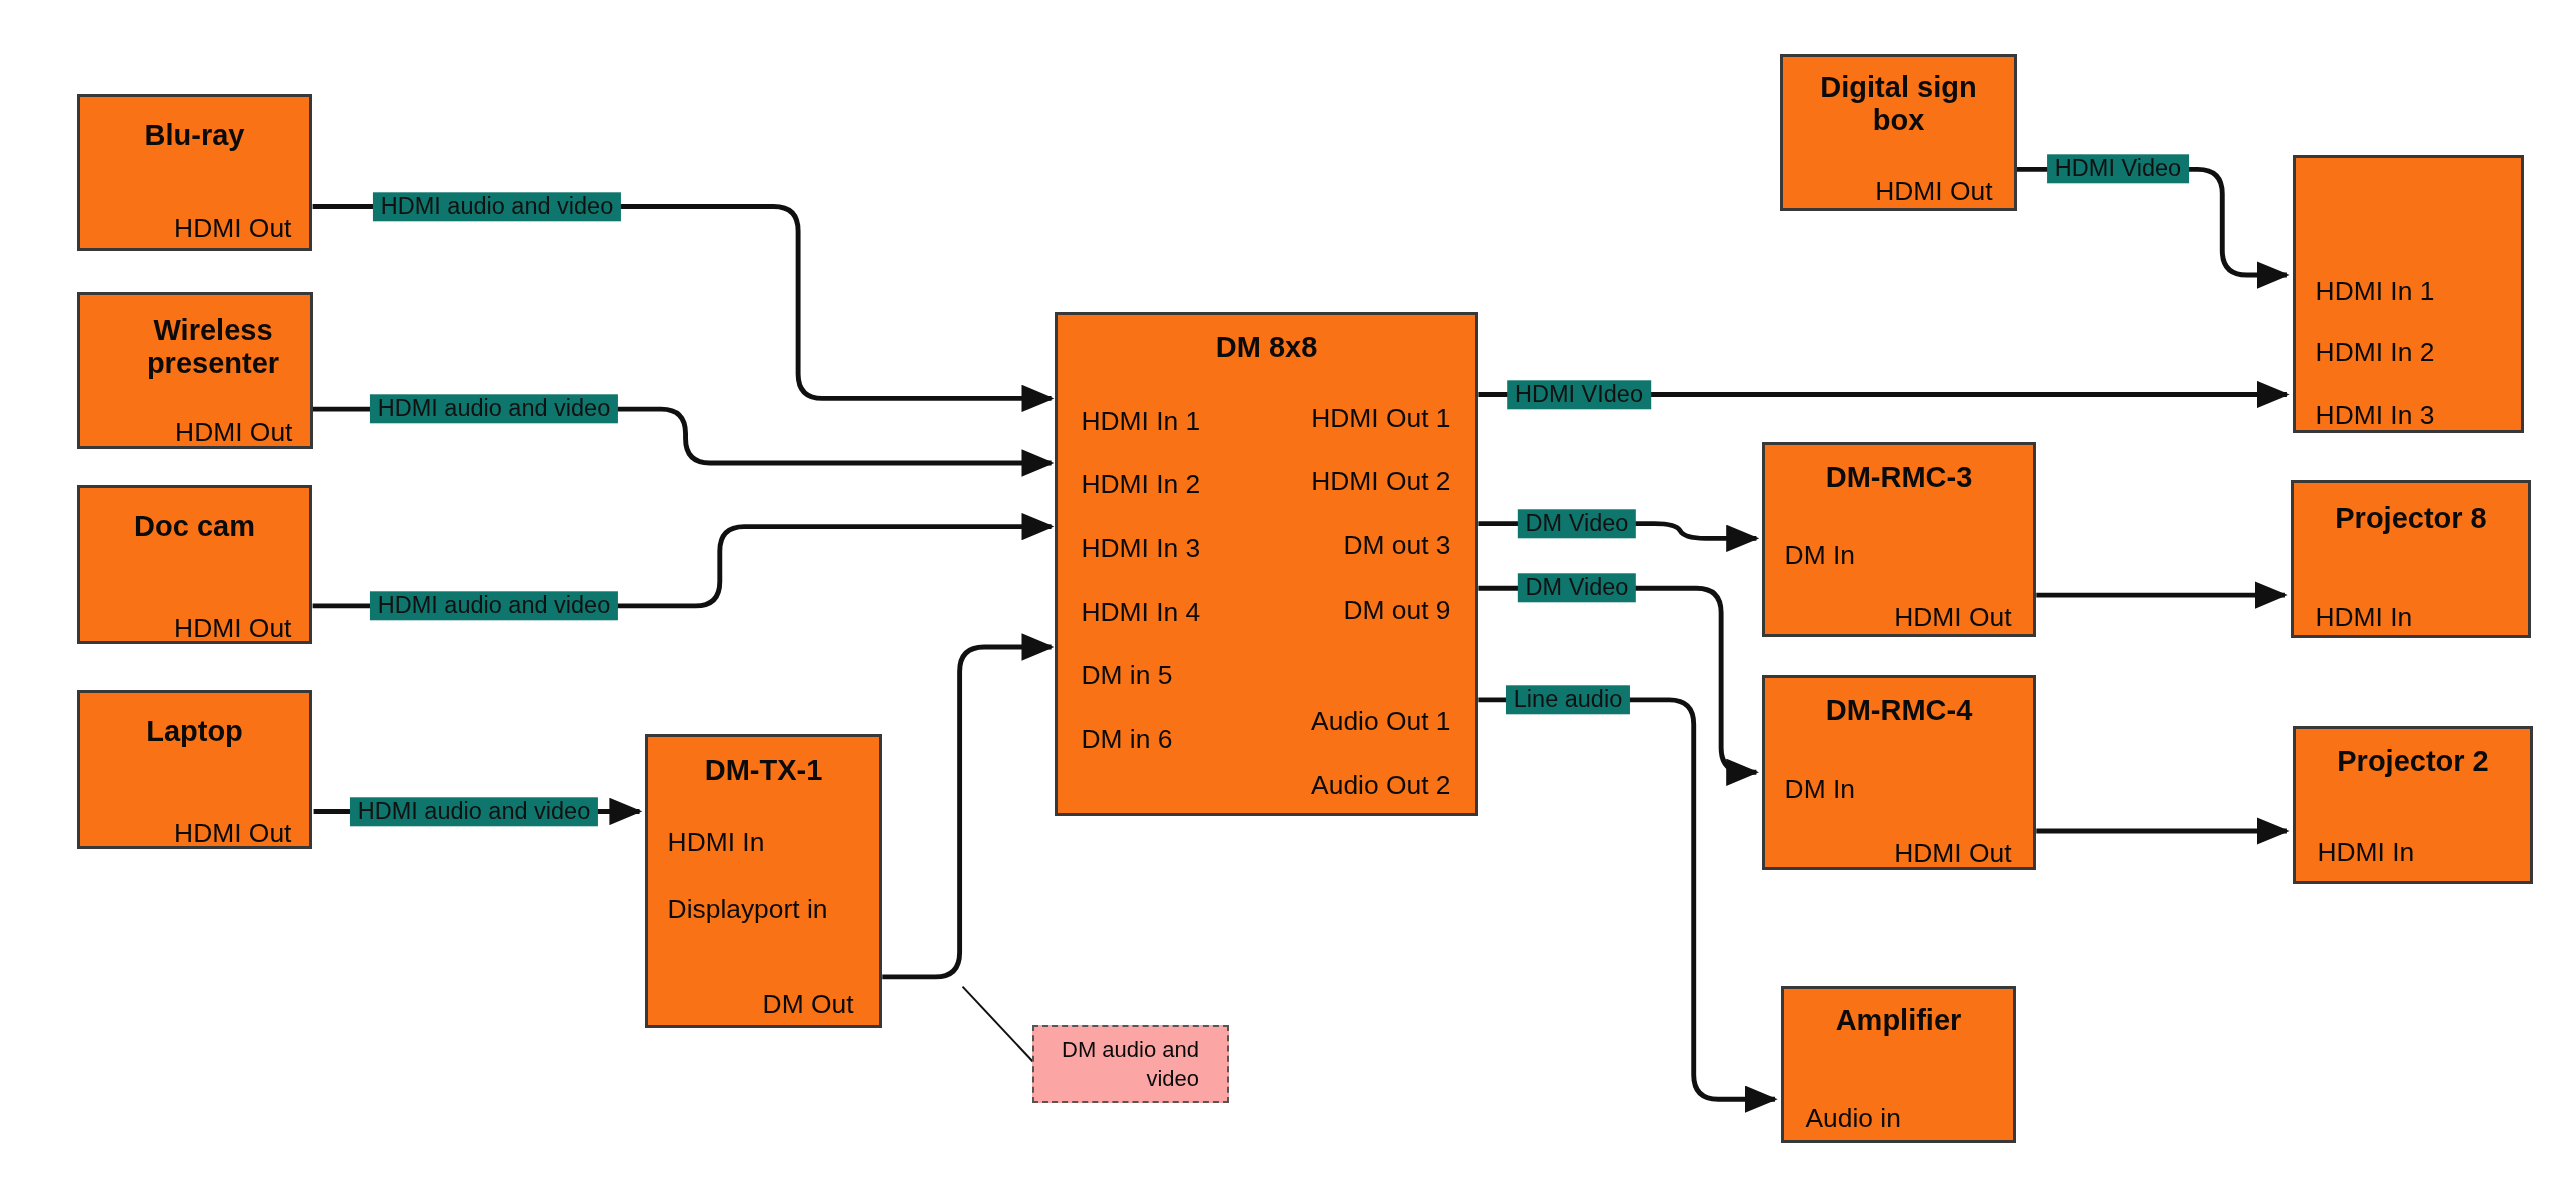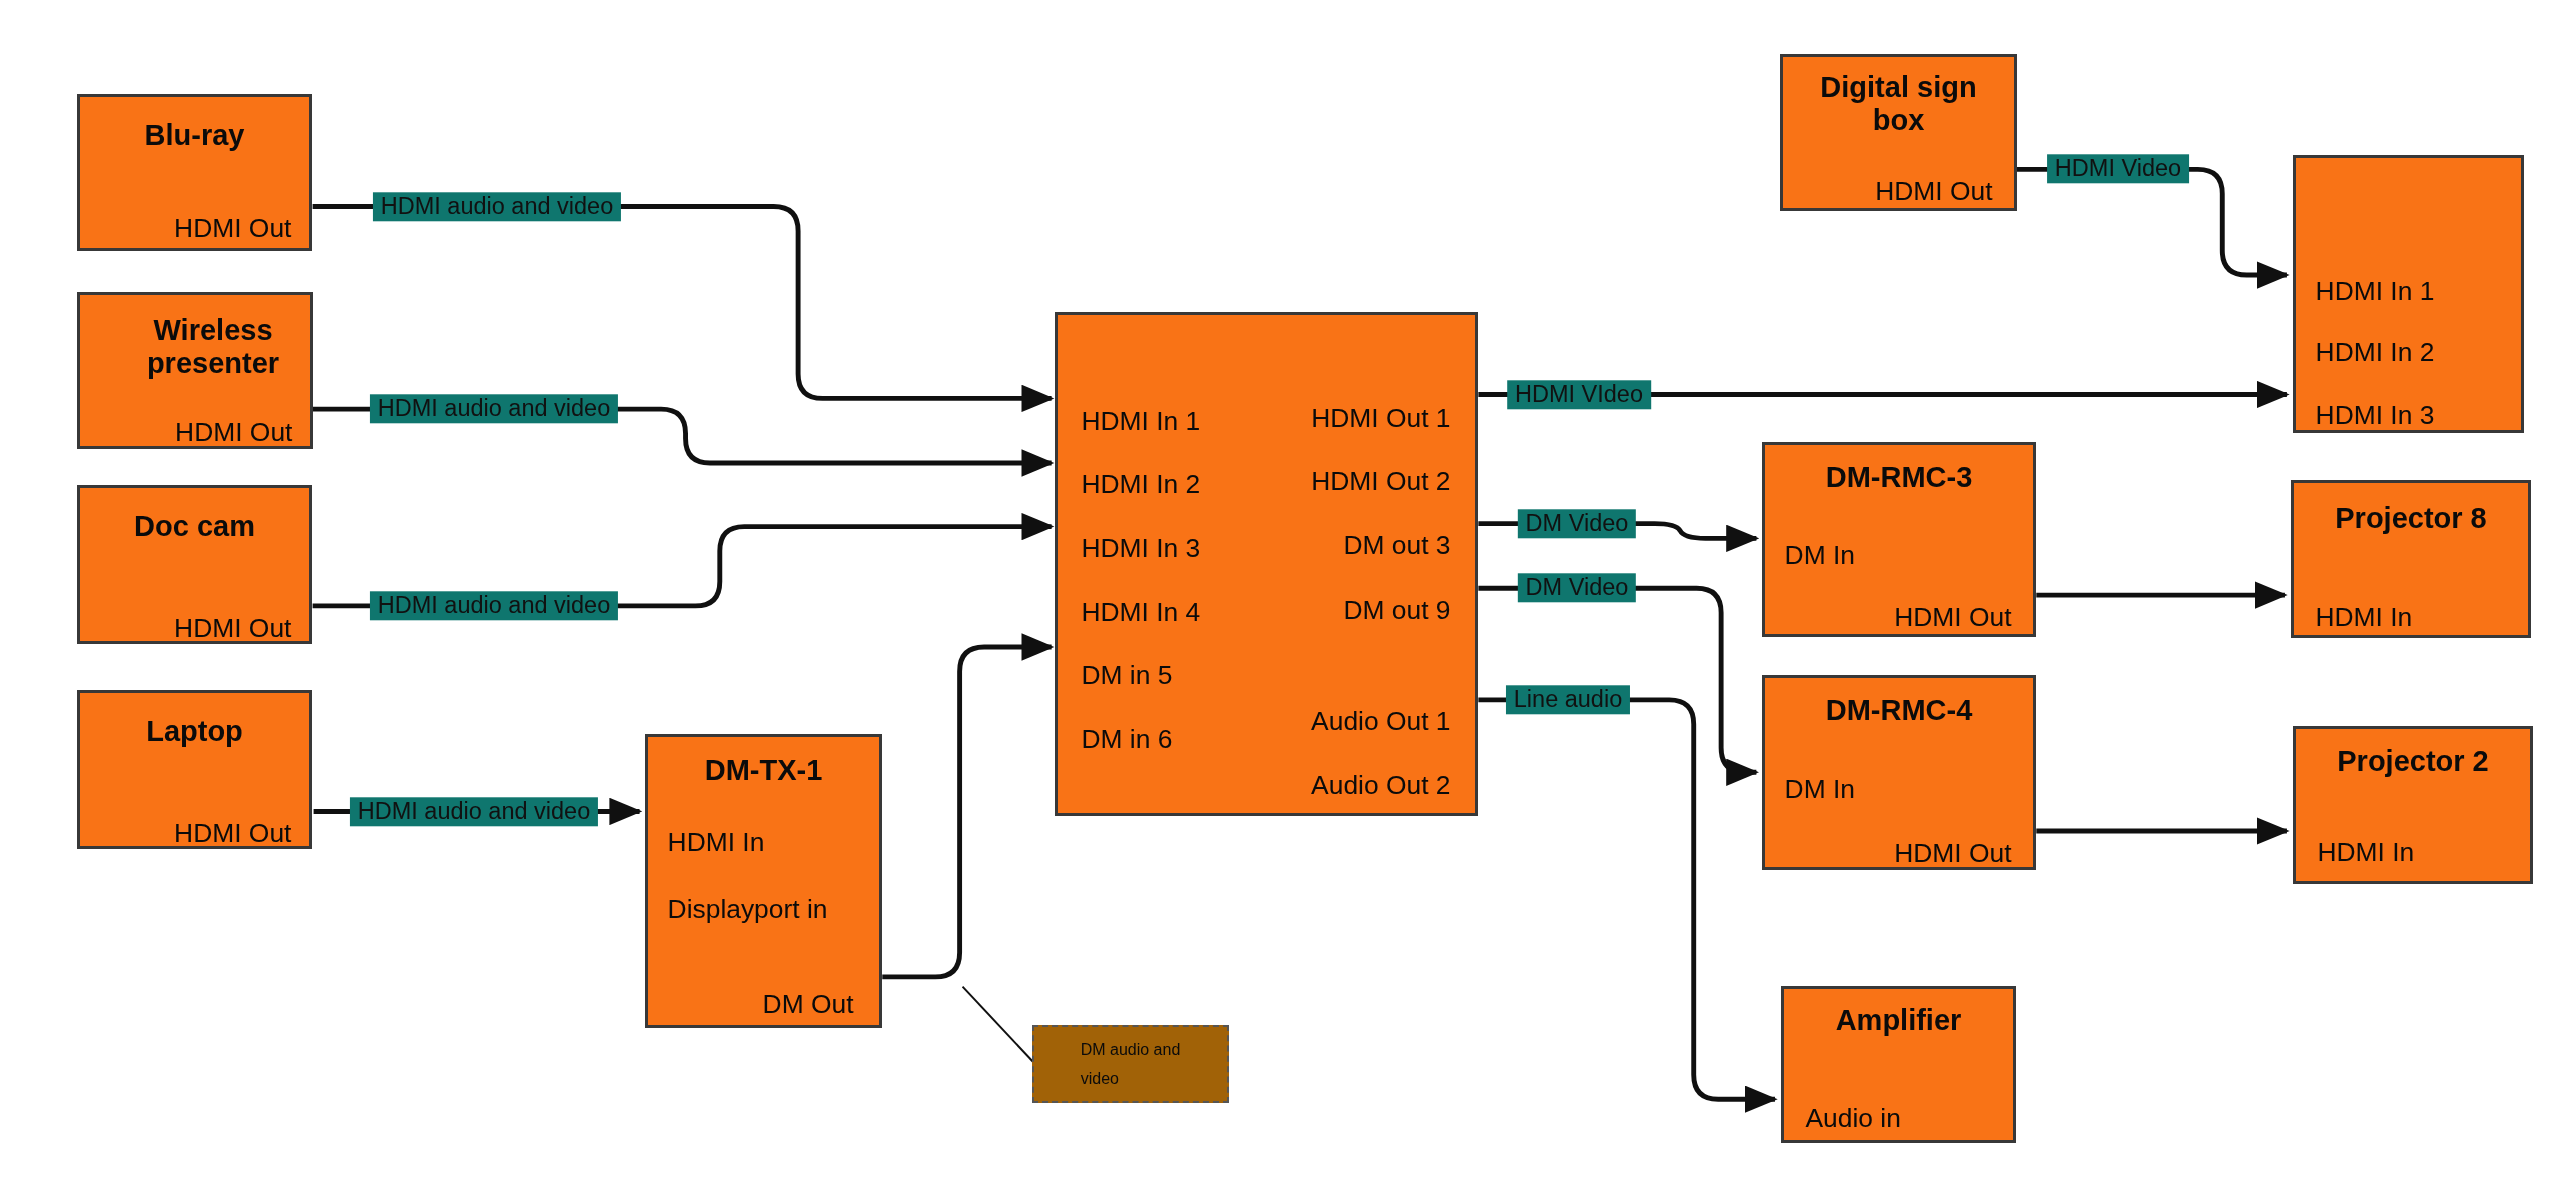--- a/index.html
+++ b/index.html
@@ -21,23 +21,23 @@
     position:absolute;font-size:26.4px;line-height:33px;white-space:nowrap;margin-top:23px;
   }
   .port.left{text-align:left;}
   .port.right{text-align:right;}
   .wire-label{
     position:absolute;transform:translate(-50%,-50%);
     background:#0f766e;padding:1px 7.8px;font-size:23.5px;line-height:27.4px;
     white-space:nowrap;color:#111111;
   }
   .note{
-    position:absolute;border:2px dashed #555555;background:#a16207;
-    display:flex;align-items:center;justify-content:center;text-align:left;
-    font-size:16px;line-height:29px;white-space:pre-line;box-sizing:border-box;
+    position:absolute;border:2px dashed #555555;background:#fca5a5;
+    display:flex;align-items:center;justify-content:center;text-align:right;
+    font-size:22px;line-height:29px;white-space:pre-line;box-sizing:border-box;
   }
 </style>
 </head>
 <body>
 
 <div id="canvas">
 
   <svg id="wires" viewBox="0 0 2631 1227" xmlns="http://www.w3.org/2000/svg">
     <defs>
       <marker id="arrow" viewBox="0 0 12 10" refX="11" refY="5" markerWidth="6.8" markerHeight="5.6" orient="auto">
@@ -83,20 +83,21 @@
   </div>
 
   <div class="box" style="left:645px;top:734px;width:237px;height:294px;">
     <div class="title" style="top:16.6px;">DM-TX-1</div>
     <span class="port left" style="top:66px;left:19.6px;">HDMI In</span>
     <span class="port left" style="top:133px;left:19.6px;">Displayport in</span>
     <span class="port right" style="top:228px;right:25.5px;">DM Out</span>
   </div>
 
   <div class="box" style="left:1055px;top:312px;width:423px;height:504px;">
+    <div class="title" style="top:15.7px;">DM 8x8</div>
     <span class="port left" style="top:67px;left:23.5px;">HDMI In 1</span>
     <span class="port left" style="top:130px;left:23.5px;">HDMI In 2</span>
     <span class="port left" style="top:194px;left:23.5px;">HDMI In 3</span>
     <span class="port left" style="top:258px;left:23.5px;">HDMI In 4</span>
     <span class="port left" style="top:321px;left:23.5px;">DM in 5</span>
     <span class="port left" style="top:385px;left:23.5px;">DM in 6</span>
     <span class="port right" style="top:64px;right:24.5px;">HDMI Out 1</span>
     <span class="port right" style="top:127px;right:24.5px;">HDMI Out 2</span>
     <span class="port right" style="top:191px;right:24.5px;">DM out 3</span>
     <span class="port right" style="top:256px;right:24.5px;">DM out 9</span>

